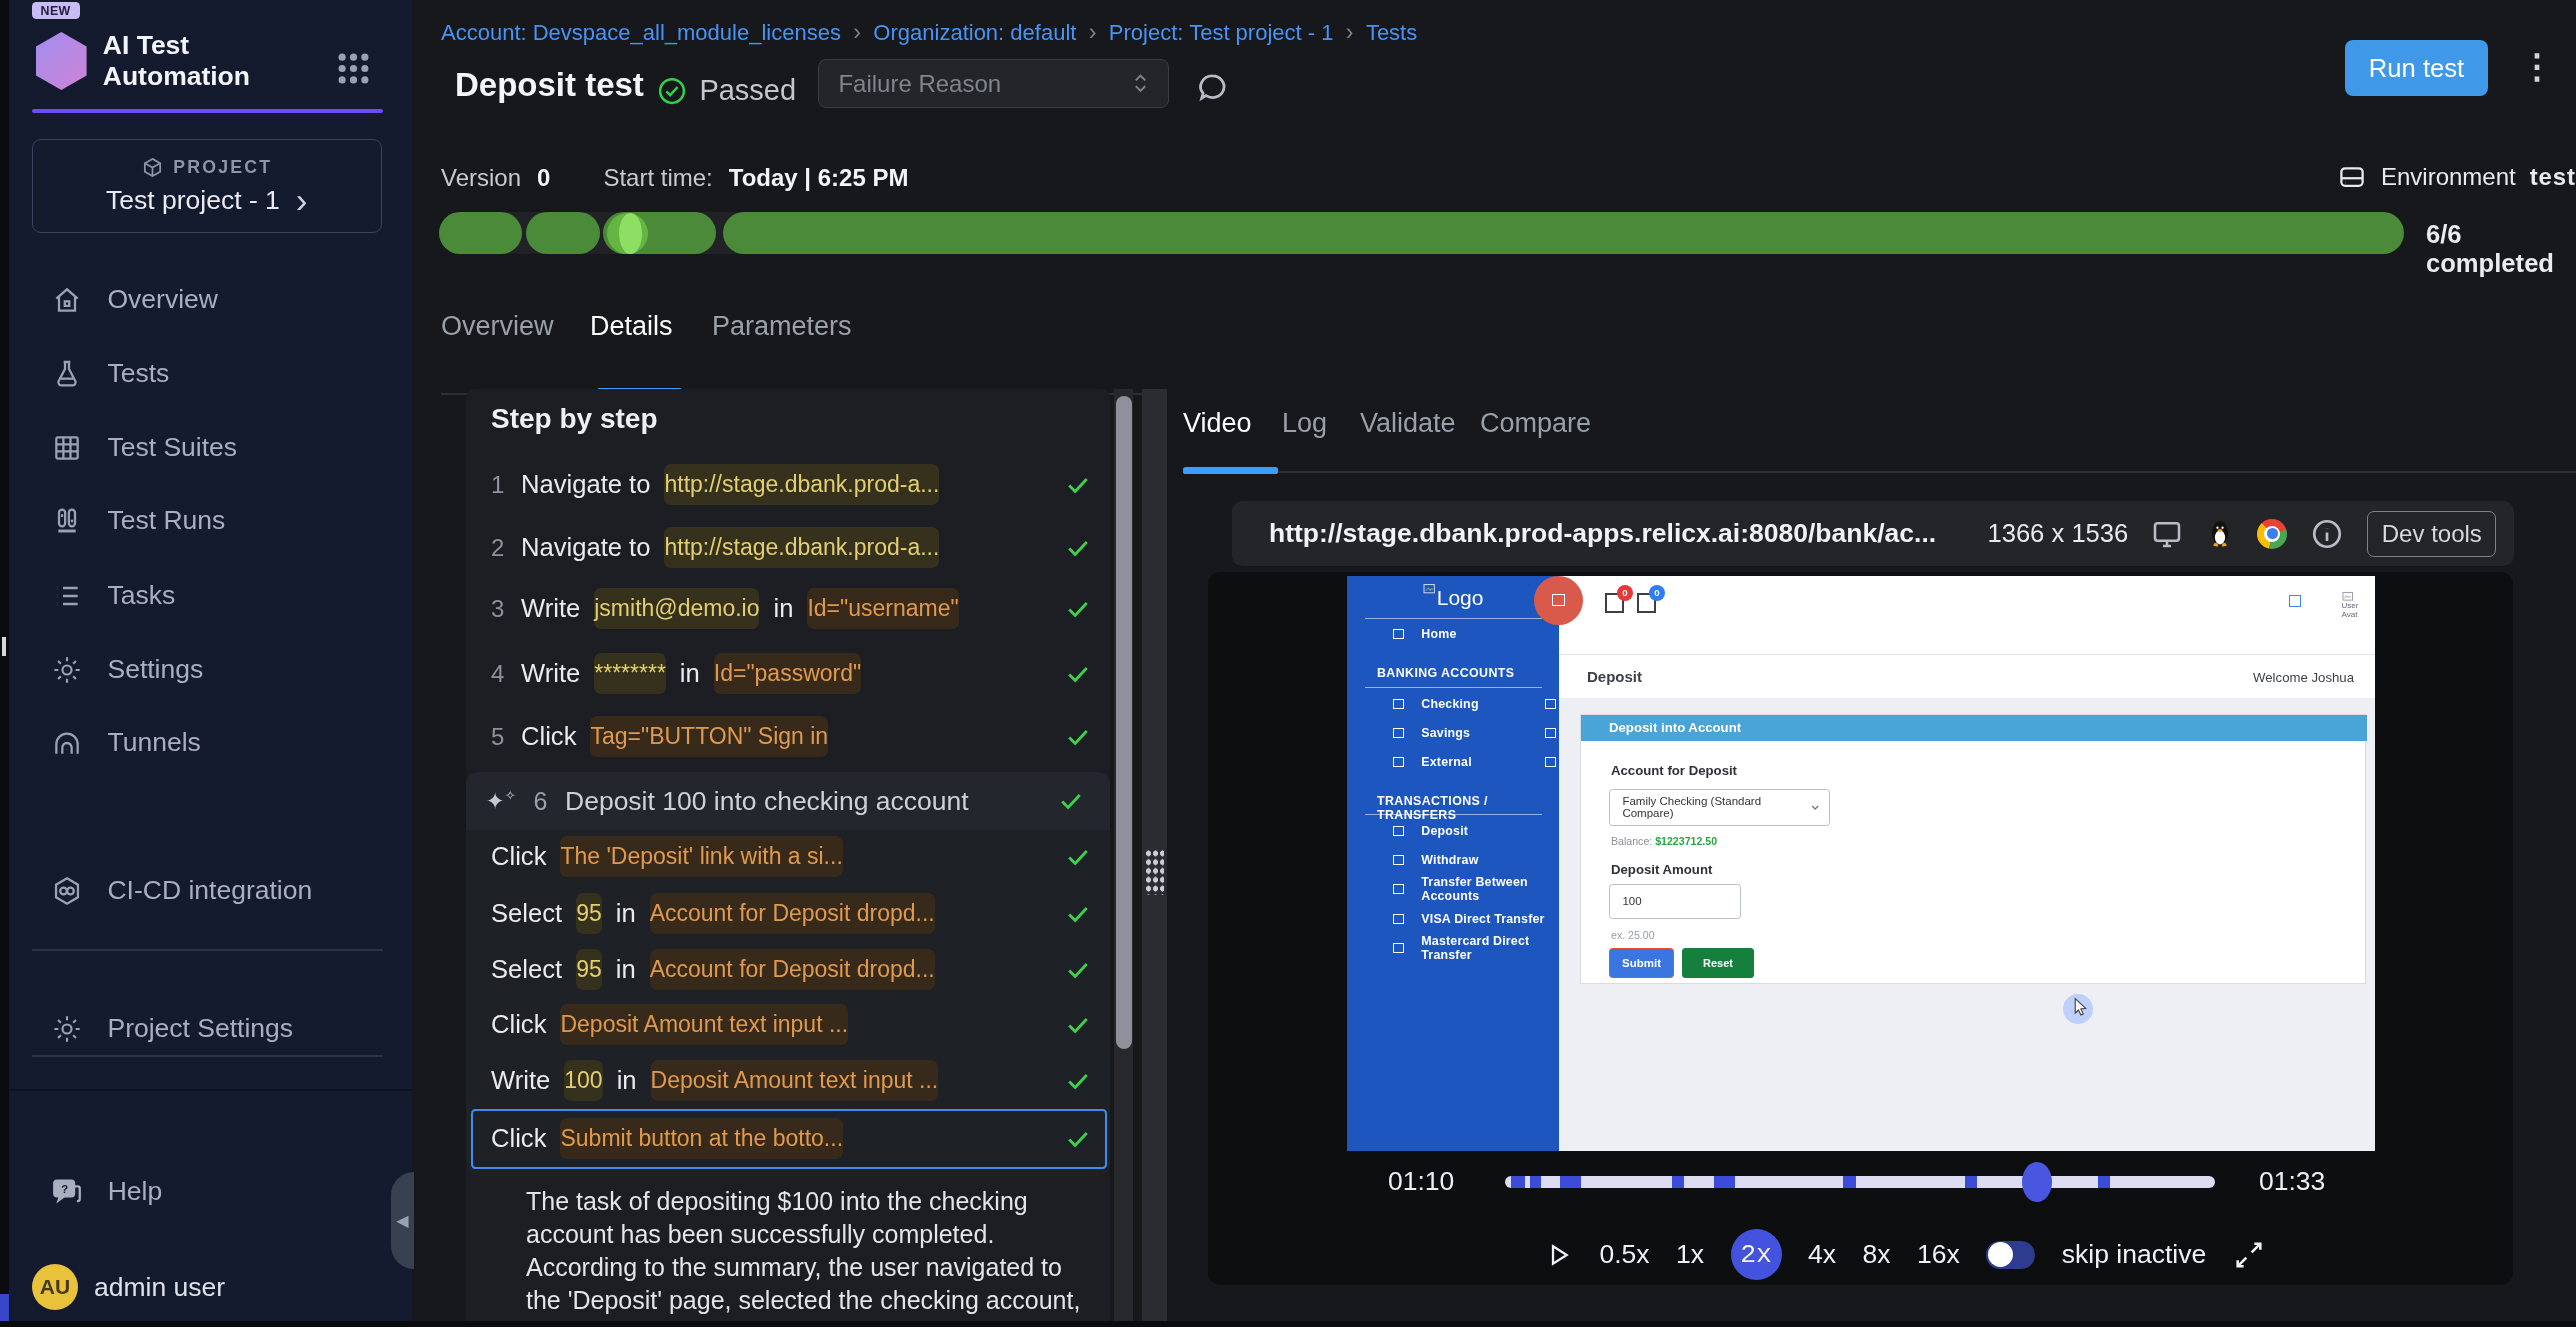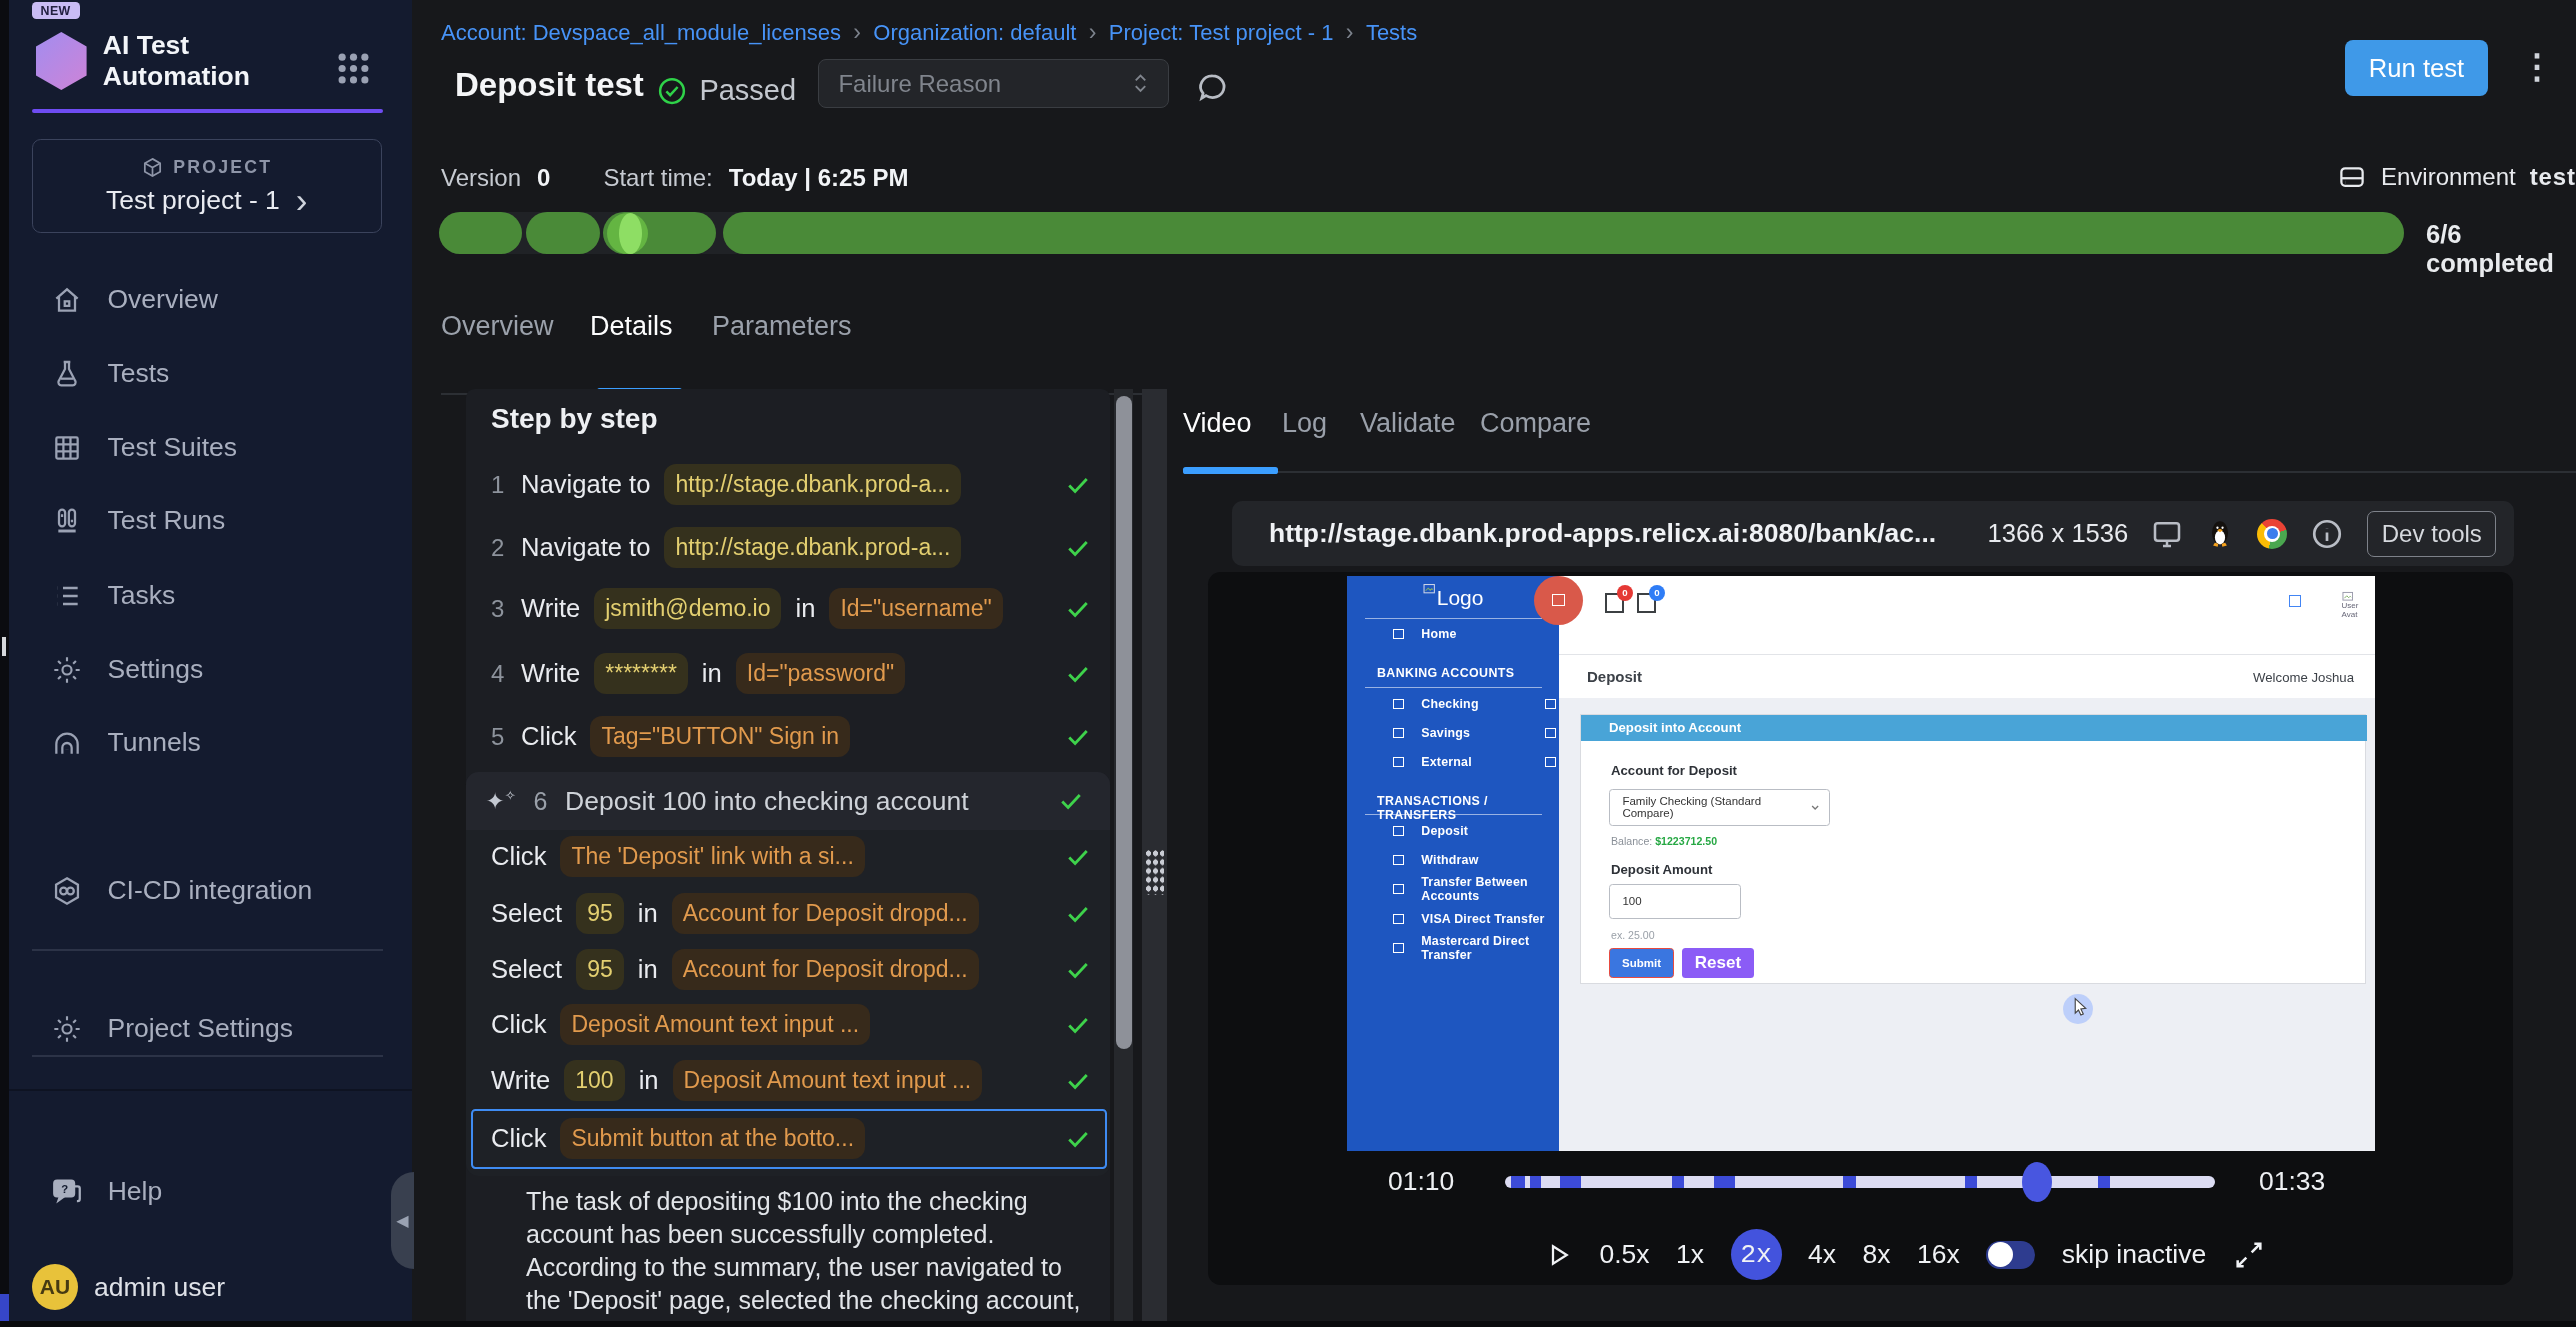--- a/index.html
+++ b/index.html
@@ -90,21 +90,21 @@
   .vscroll-track { left:1114px; top:389px; width:19.4px; height:938px; background:#26282c; }
   .vscroll-thumb { left:1116px; top:396px; width:16px; height:653px; background:#8e9199; border-radius:8px; }
   .split-col { left:1142px; top:389px; width:25px; height:938px; background:#2a2c31; }
   .split-dots { left:1145px; top:849px; width:19.4px; height:46px;
                 background-image:radial-gradient(#c9ccd4 2.2px, transparent 2.6px);
                 background-size:7px 8.8px; }
 
   .srow { position:absolute; left:491px; width:613px; height:49px; display:flex; align-items:center;
           gap:14px; font-size:25.6px; color:#e9ebef; }
   .srow .num { color:#8d939c; font-size:24px; min-width:16px; }
-  .chip { display:inline-flex; align-items:center; height:41px; padding:0 11px; border-radius:12px;
+  .chip { display:inline-flex; align-items:center; height:41px; padding:0 0; border-radius:7px;
           font-size:23px; white-space:nowrap; }
   .chip.value { color:#e3cf70; background:#35311d; }
   .chip.locator { color:#e19a4d; background:#372a1b; }
   .check { margin-left:auto; margin-right:12.4px; }
 
   .group-box { left:466px; top:772px; width:644px; height:404px; background:#1e2126; border-radius:12.4px; }
   .group-head { left:466px; top:772px; width:644px; height:58px; background:#24262d;
                 border-radius:12.4px 12.4px 0 0; display:flex; align-items:center; gap:17.7px;
                 padding:0 12.4px 0 19.4px; color:#ced2d8; font-size:26.5px; }
   .sparkle { color:#c3c8d1; font-size:23px; }
@@ -165,22 +165,22 @@
                 border-radius:3.5px; background:#fff; display:flex; align-items:center;
                 justify-content:space-between; padding:0 8.8px 0 12.4px; font-size:11.5px; color:#333; }
   .dep-balance { position:absolute; left:30px; top:120px; font-size:10.6px; color:#8a9098; }
   .dep-balance b { color:#27a844; }
   .dep-input { position:absolute; left:28px; top:169px; width:132px; height:35px; border:0.9px solid #b9bdc4;
                border-radius:3.5px; display:flex; align-items:center; padding-left:12.4px; font-size:11.5px; color:#333; }
   .dep-hint { position:absolute; left:30px; top:214px; font-size:10.6px; color:#9aa0a8; }
   .btn-submit { position:absolute; left:28px; top:233px; width:65px; height:30px; background:#3a76e0;
                 border:1.8px solid #e84a3f; border-radius:3.5px; color:#fff; font-size:11.5px; font-weight:bold;
                 display:flex; align-items:center; justify-content:center; }
-  .btn-reset { position:absolute; left:101px; top:233px; width:72px; height:30px; background:#8b5cf6;
-               border-radius:3.5px; color:#fff; font-size:17px; font-weight:bold;
+  .btn-reset { position:absolute; left:101px; top:233px; width:72px; height:30px; background:#15803d;
+               border-radius:3.5px; color:#fff; font-size:11px; font-weight:bold;
                display:flex; align-items:center; justify-content:center; }
   .cursor-halo { position:absolute; left:482px; top:279px; width:30px; height:30px; border-radius:50%;
                  background:rgba(150,180,255,.55); }
   .user-avatar-box { position:absolute; right:3.5px; top:15px; width:30px; font-size:8px; color:#667;
                      line-height:8.8px; }
 
   
   .ptime { top:1166px; font-size:26.5px; color:#eef0f3; }
   .ptrack { left:1505px; top:1176px; width:710px; height:11.5px; background:#dcdcf3; border-radius:6.2px; }
   .pmark { position:absolute; top:0; height:11.5px; background:#3c4bd8; }

